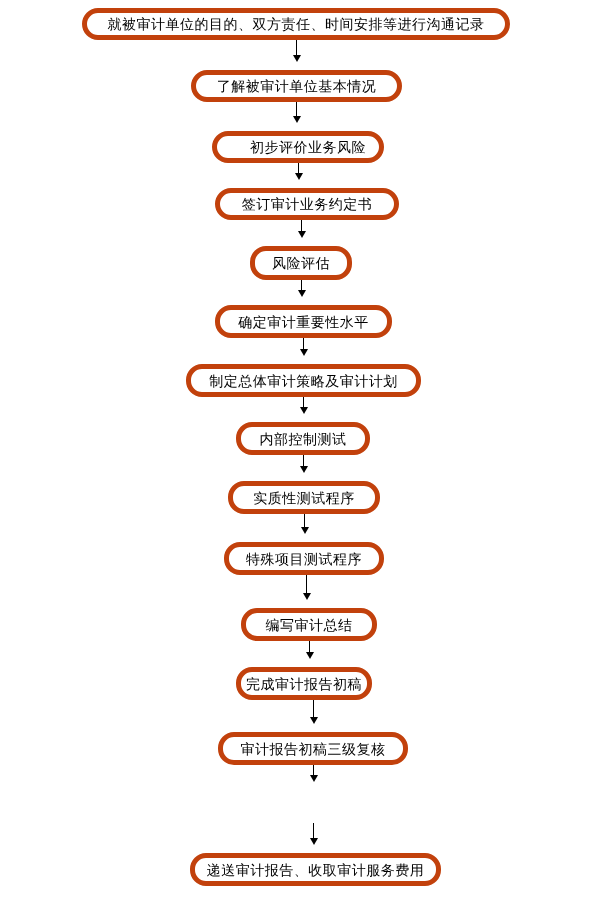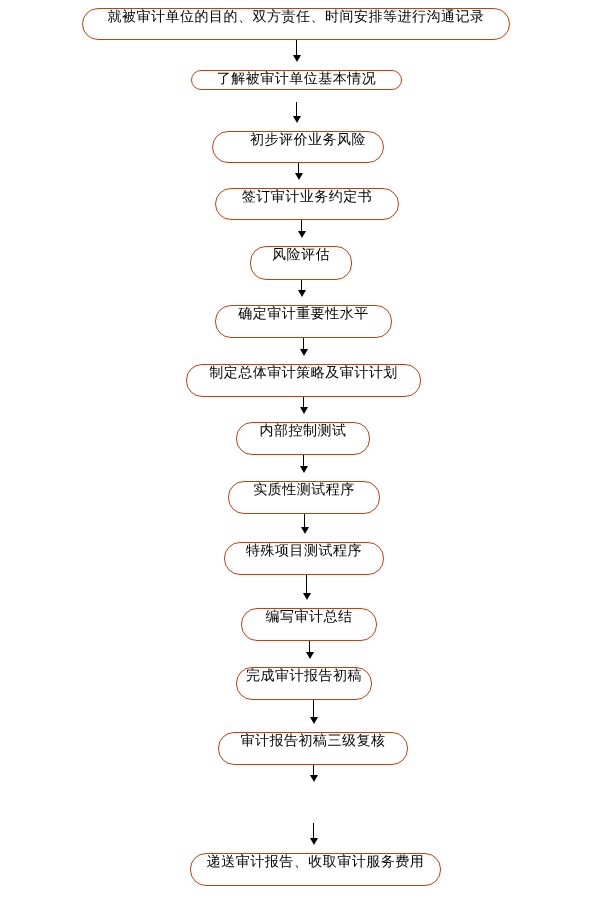--- a/index.html
+++ b/index.html
@@ -14,28 +14,28 @@
     overflow: hidden;
   }
   #flowchart {
     position: relative;
     width: 600px;
     height: 900px;
   }
   .node {
     position: absolute;
     box-sizing: border-box;
-    border: 1px solid #c2410c;
+    border: 5px solid #c2410c;
     border-radius: 16px;
     background: #ffffff;
     color: #000000;
     font-size: 14px;
     line-height: 1;
     display: flex;
-    align-items: flex-start;
+    align-items: center;
     justify-content: center;
     white-space: nowrap;
     letter-spacing: 0.5px;
   }
   .connector {
     position: absolute;
     width: 1px;
     background: #000000;
   }
   .arrowhead {
@@ -75,21 +75,21 @@
     <div class="arrowhead" style="left: 305.5px; top: 652px;"></div>
     <div class="connector" style="left: 313px; top: 700px; height: 18px;"></div>
     <div class="arrowhead" style="left: 309.5px; top: 717px;"></div>
     <div class="connector" style="left: 313px; top: 765px; height: 11px;"></div>
     <div class="arrowhead" style="left: 309.5px; top: 775px;"></div>
     <div class="connector" style="left: 313px; top: 823px; height: 16px;"></div>
     <div class="arrowhead" style="left: 309.5px; top: 838px;"></div>
     <div class="node" style="left: 82px; top: 8px; width: 428px; height: 32px;">
       <span>就被审计单位的目的、双方责任、时间安排等进行沟通记录</span>
     </div>
-    <div class="node" style="left: 191px; top: 70px; width: 211px; height: 20px;">
+    <div class="node" style="left: 191px; top: 70px; width: 211px; height: 32px;">
       <span>了解被审计单位基本情况</span>
     </div>
     <div class="node" style="left: 212px; top: 131px; width: 172px; height: 32px; padding-left: 20px;">
       <span>初步评价业务风险</span>
     </div>
     <div class="node" style="left: 215px; top: 188px; width: 184px; height: 32px;">
       <span>签订审计业务约定书</span>
     </div>
     <div class="node" style="left: 250px; top: 246px; width: 102px; height: 34px;">
       <span>风险评估</span>

